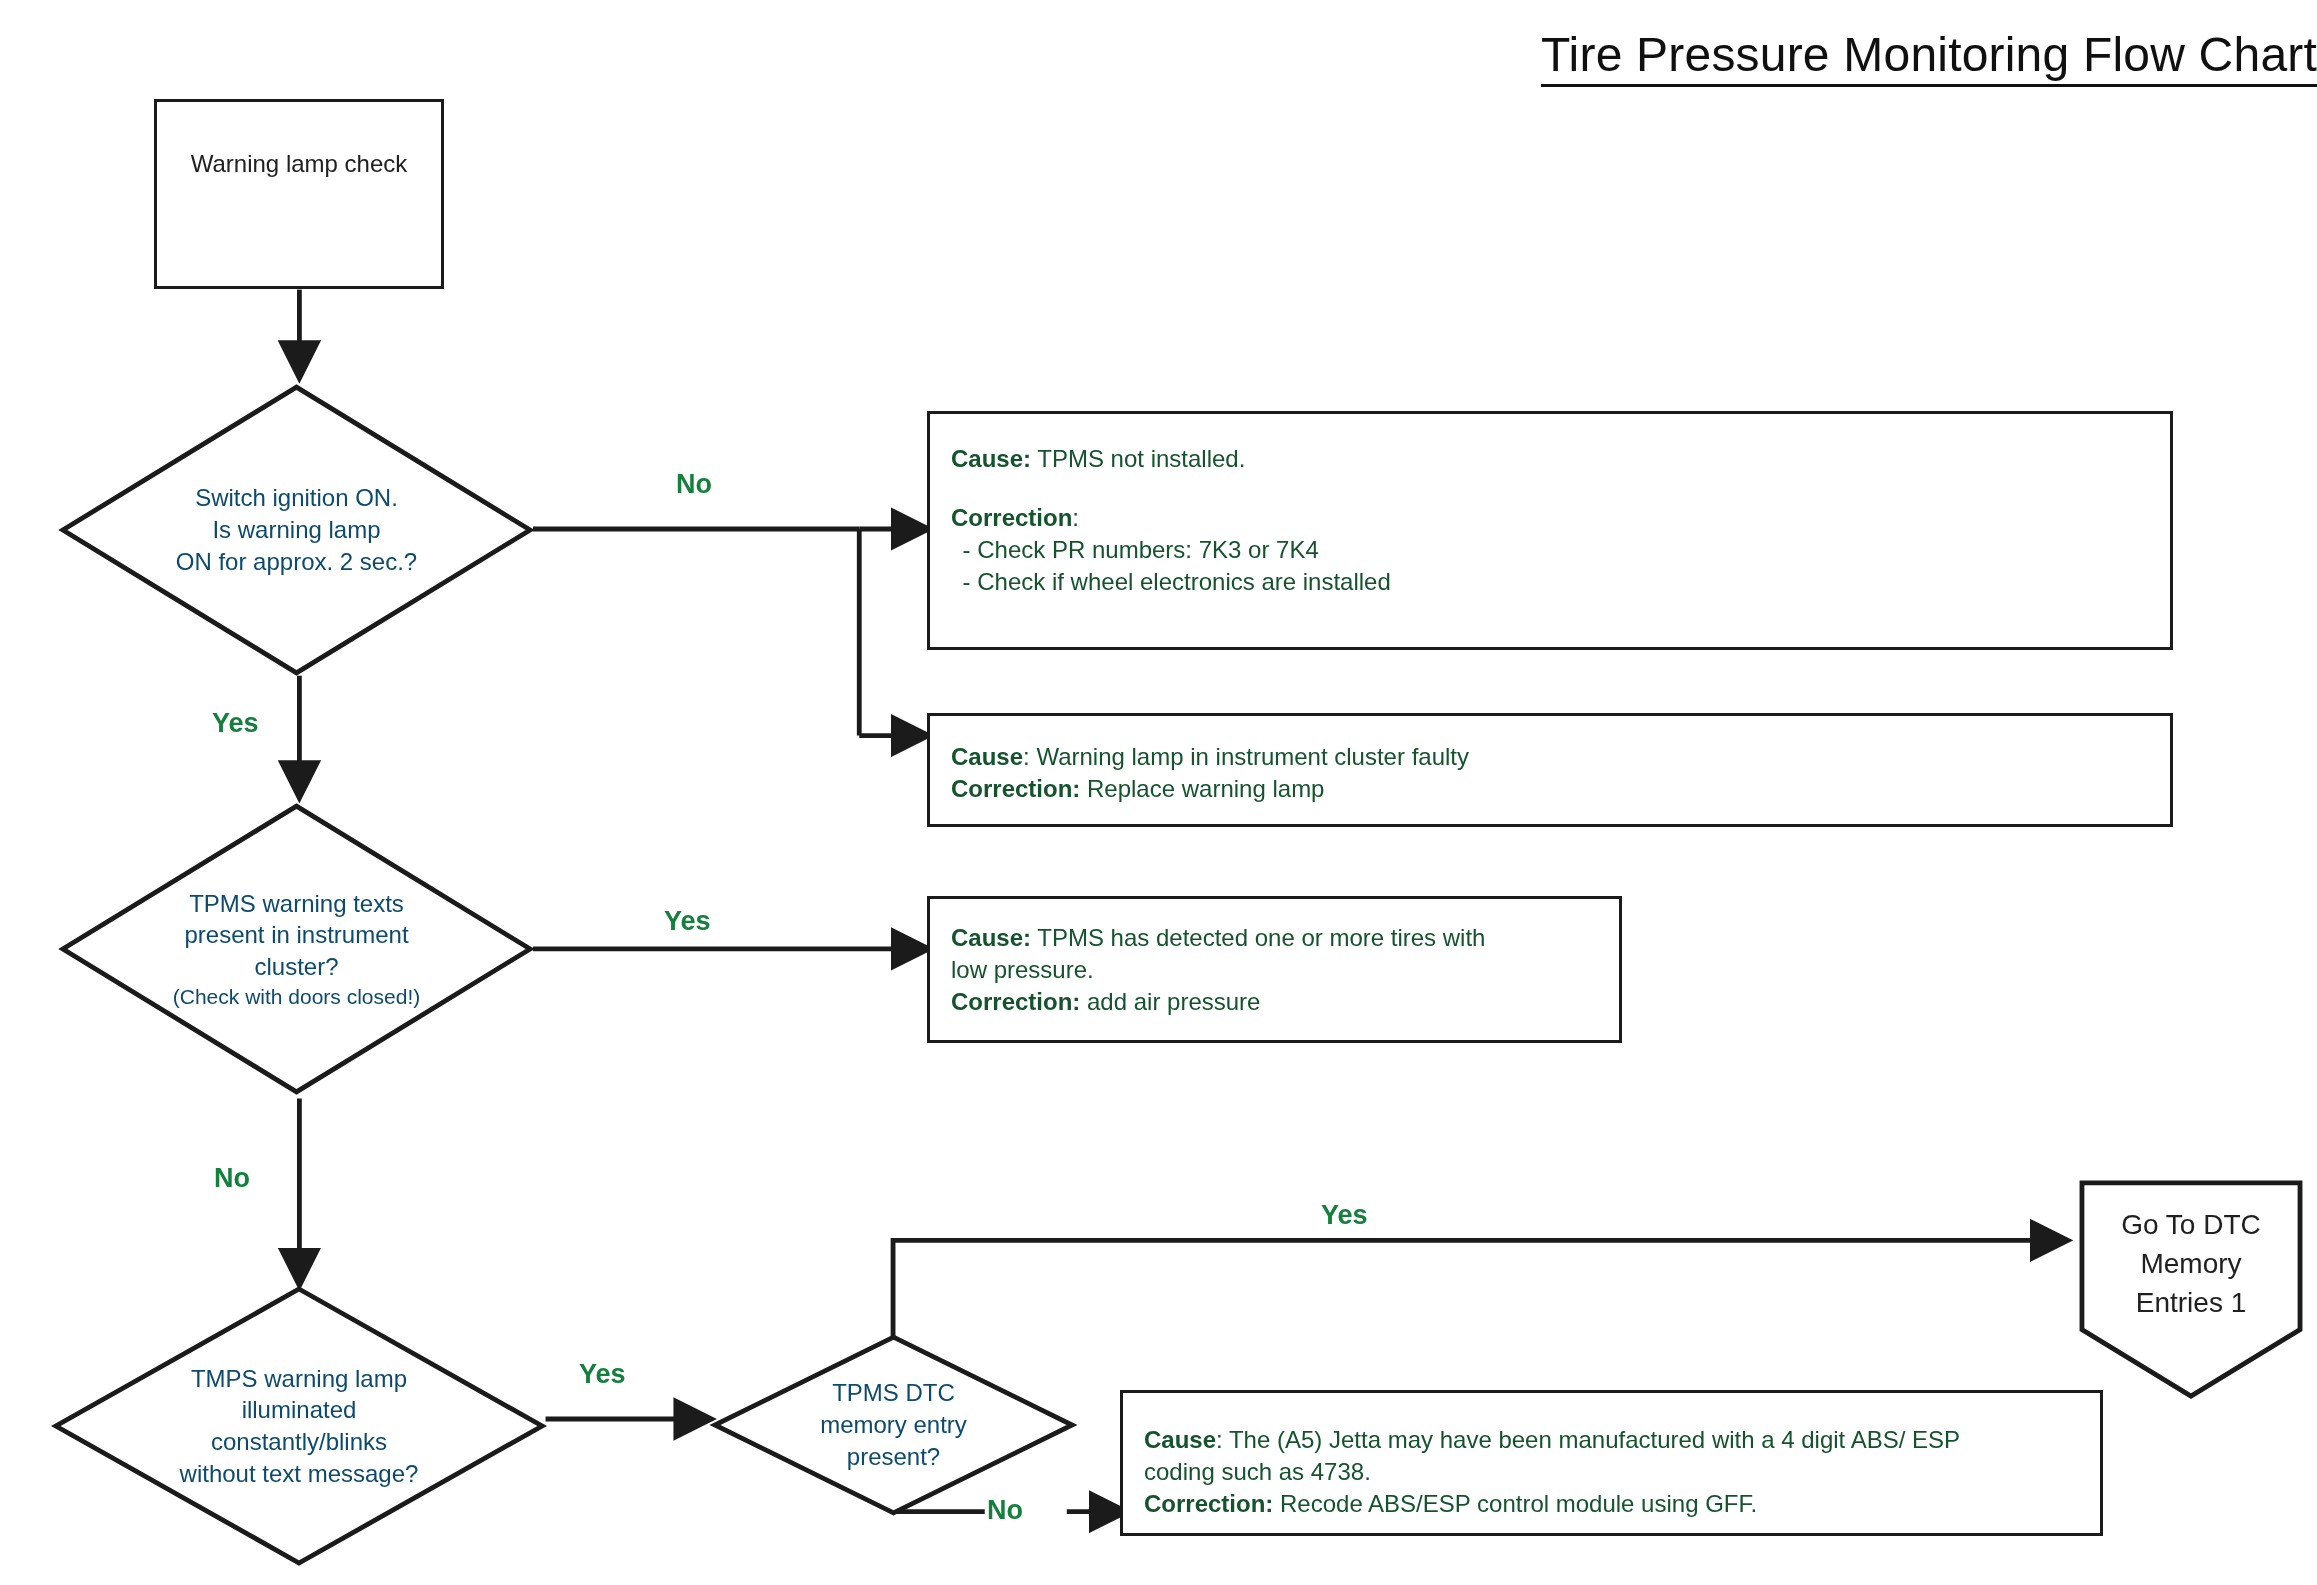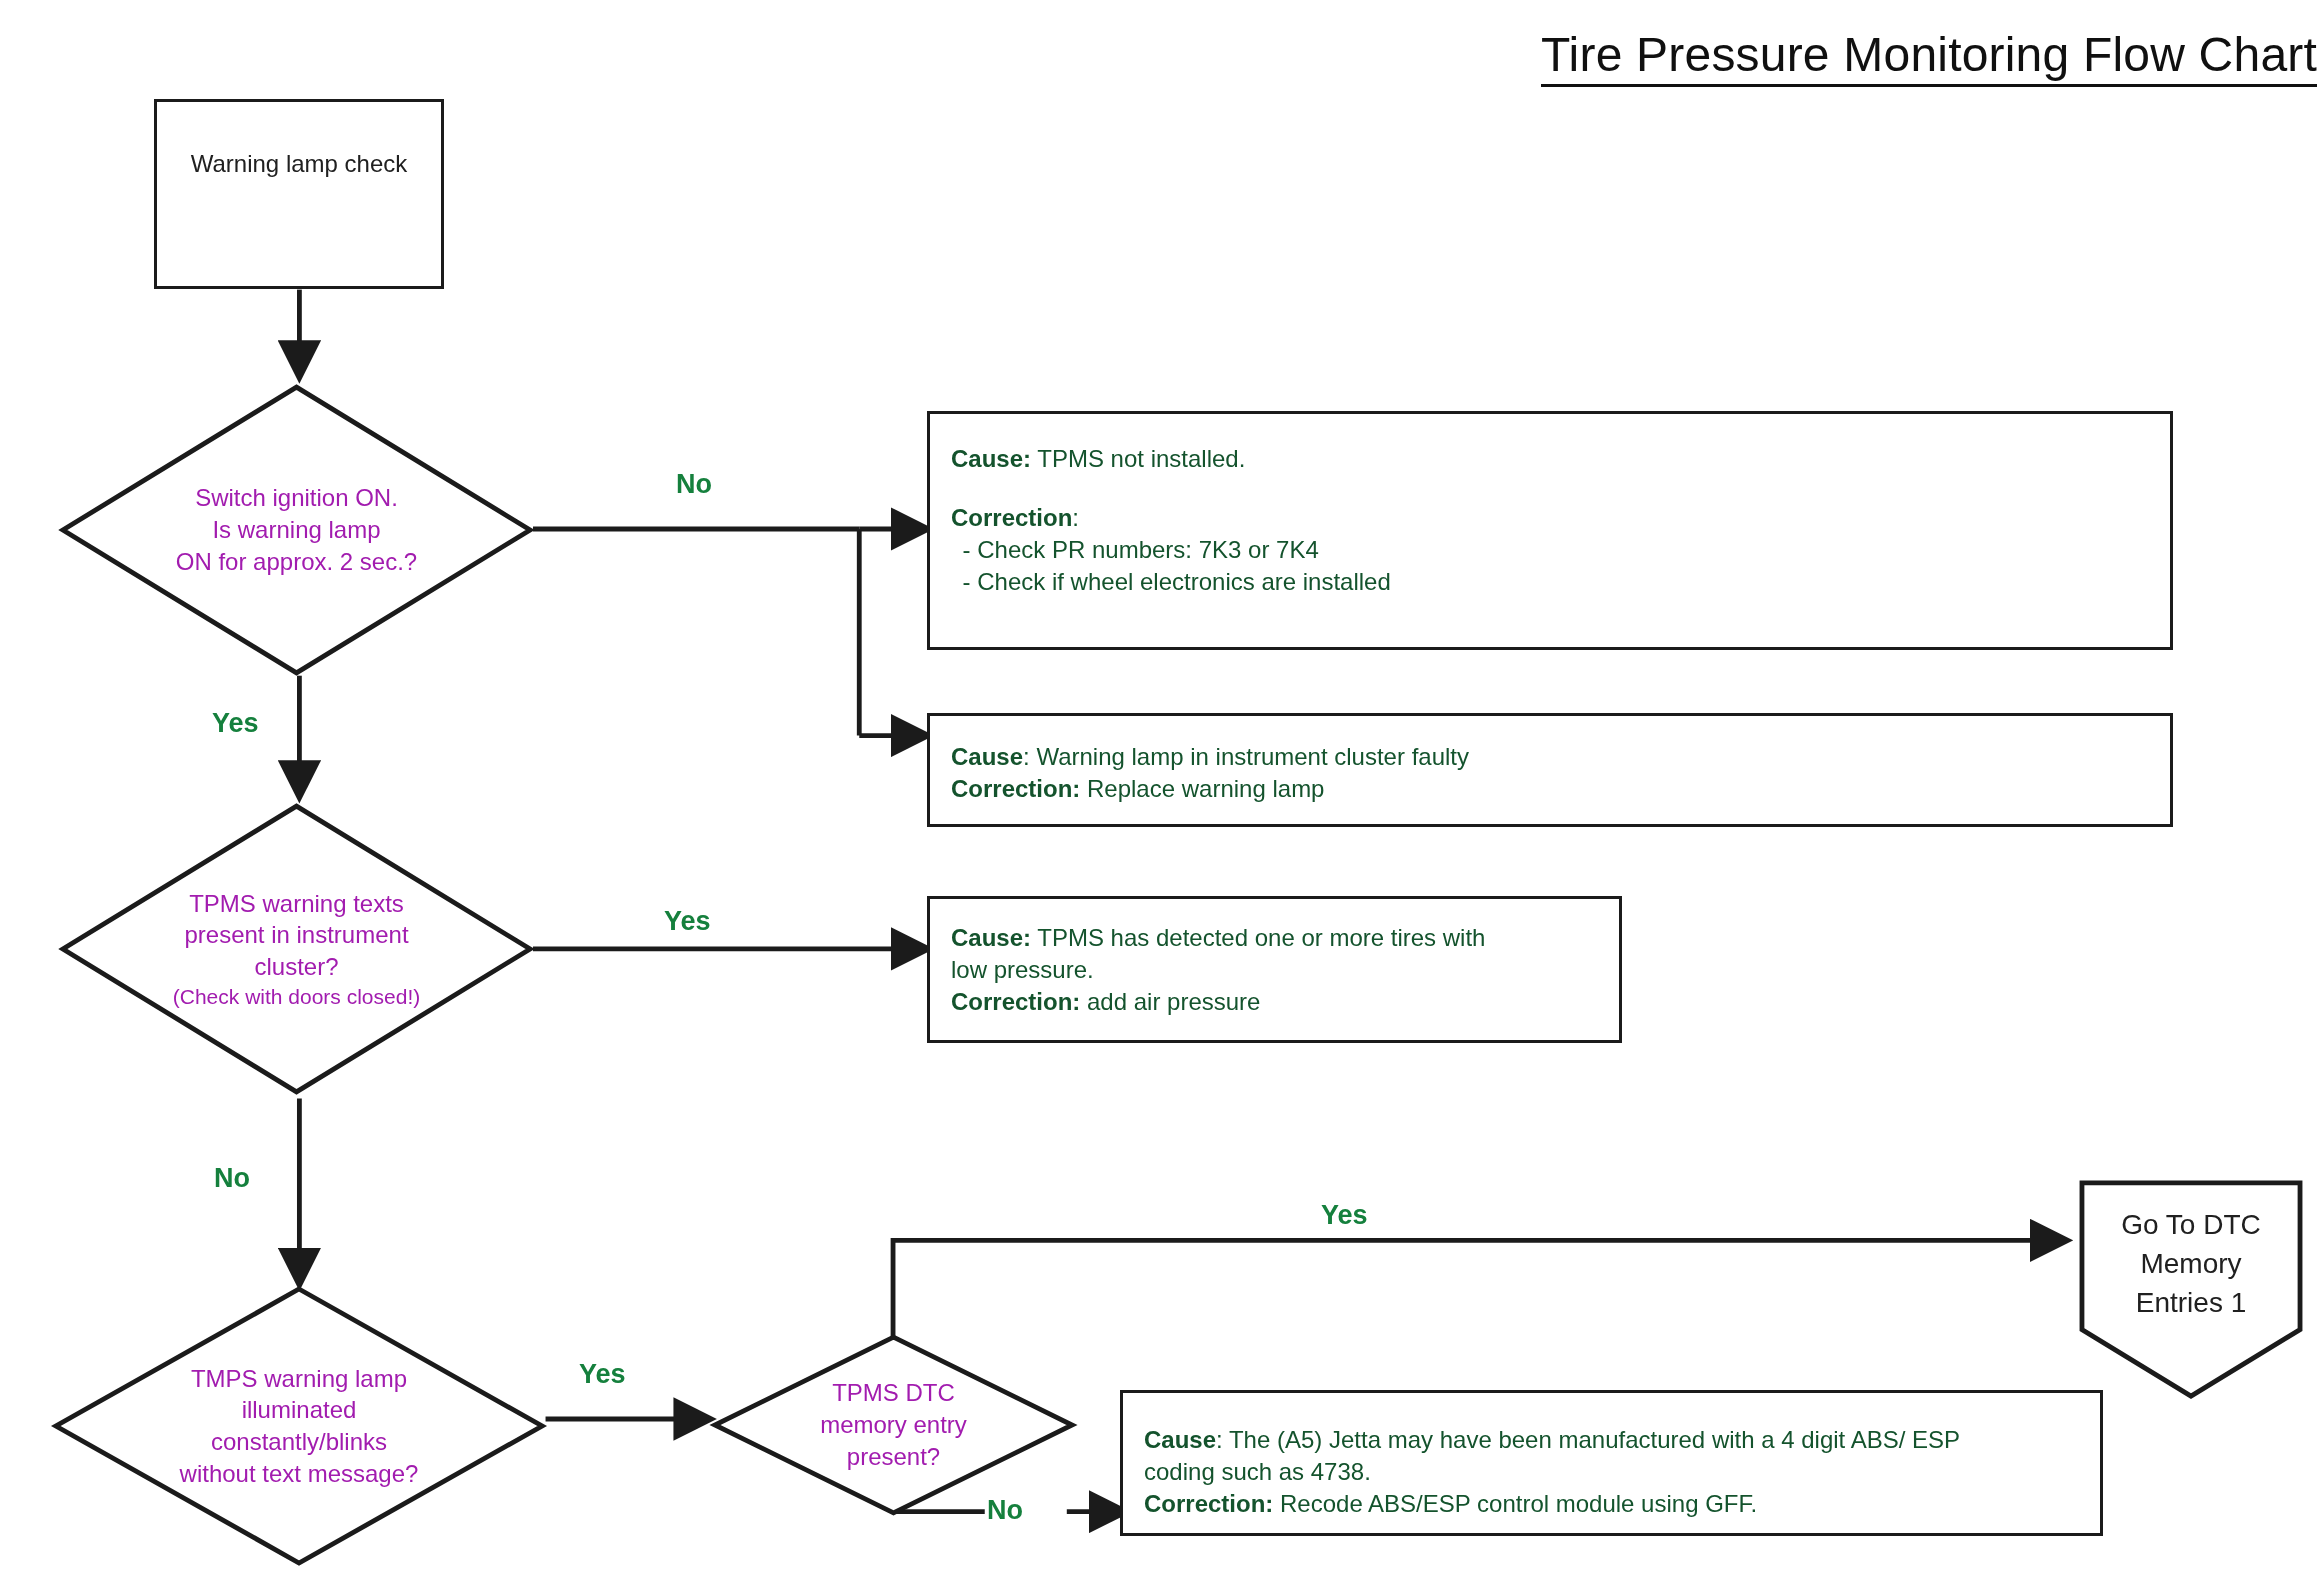--- a/index.html
+++ b/index.html
@@ -80,21 +80,21 @@
     left: 0; top: 0;
     width: 100%;
     height: 100%;
     display: flex;
     flex-direction: column;
     align-items: center;
     justify-content: center;
     text-align: center;
     font-size: 24px;
     line-height: 1.32;
-    color: #a21caf;
+    color: #0c4a6e;
   }
   .diamond-text .small {
     font-size: 21px;
   }
 
   
   .panel {
     position: absolute;
     border: 3.9px solid #1b1b1b;
     background: #ffffff;

